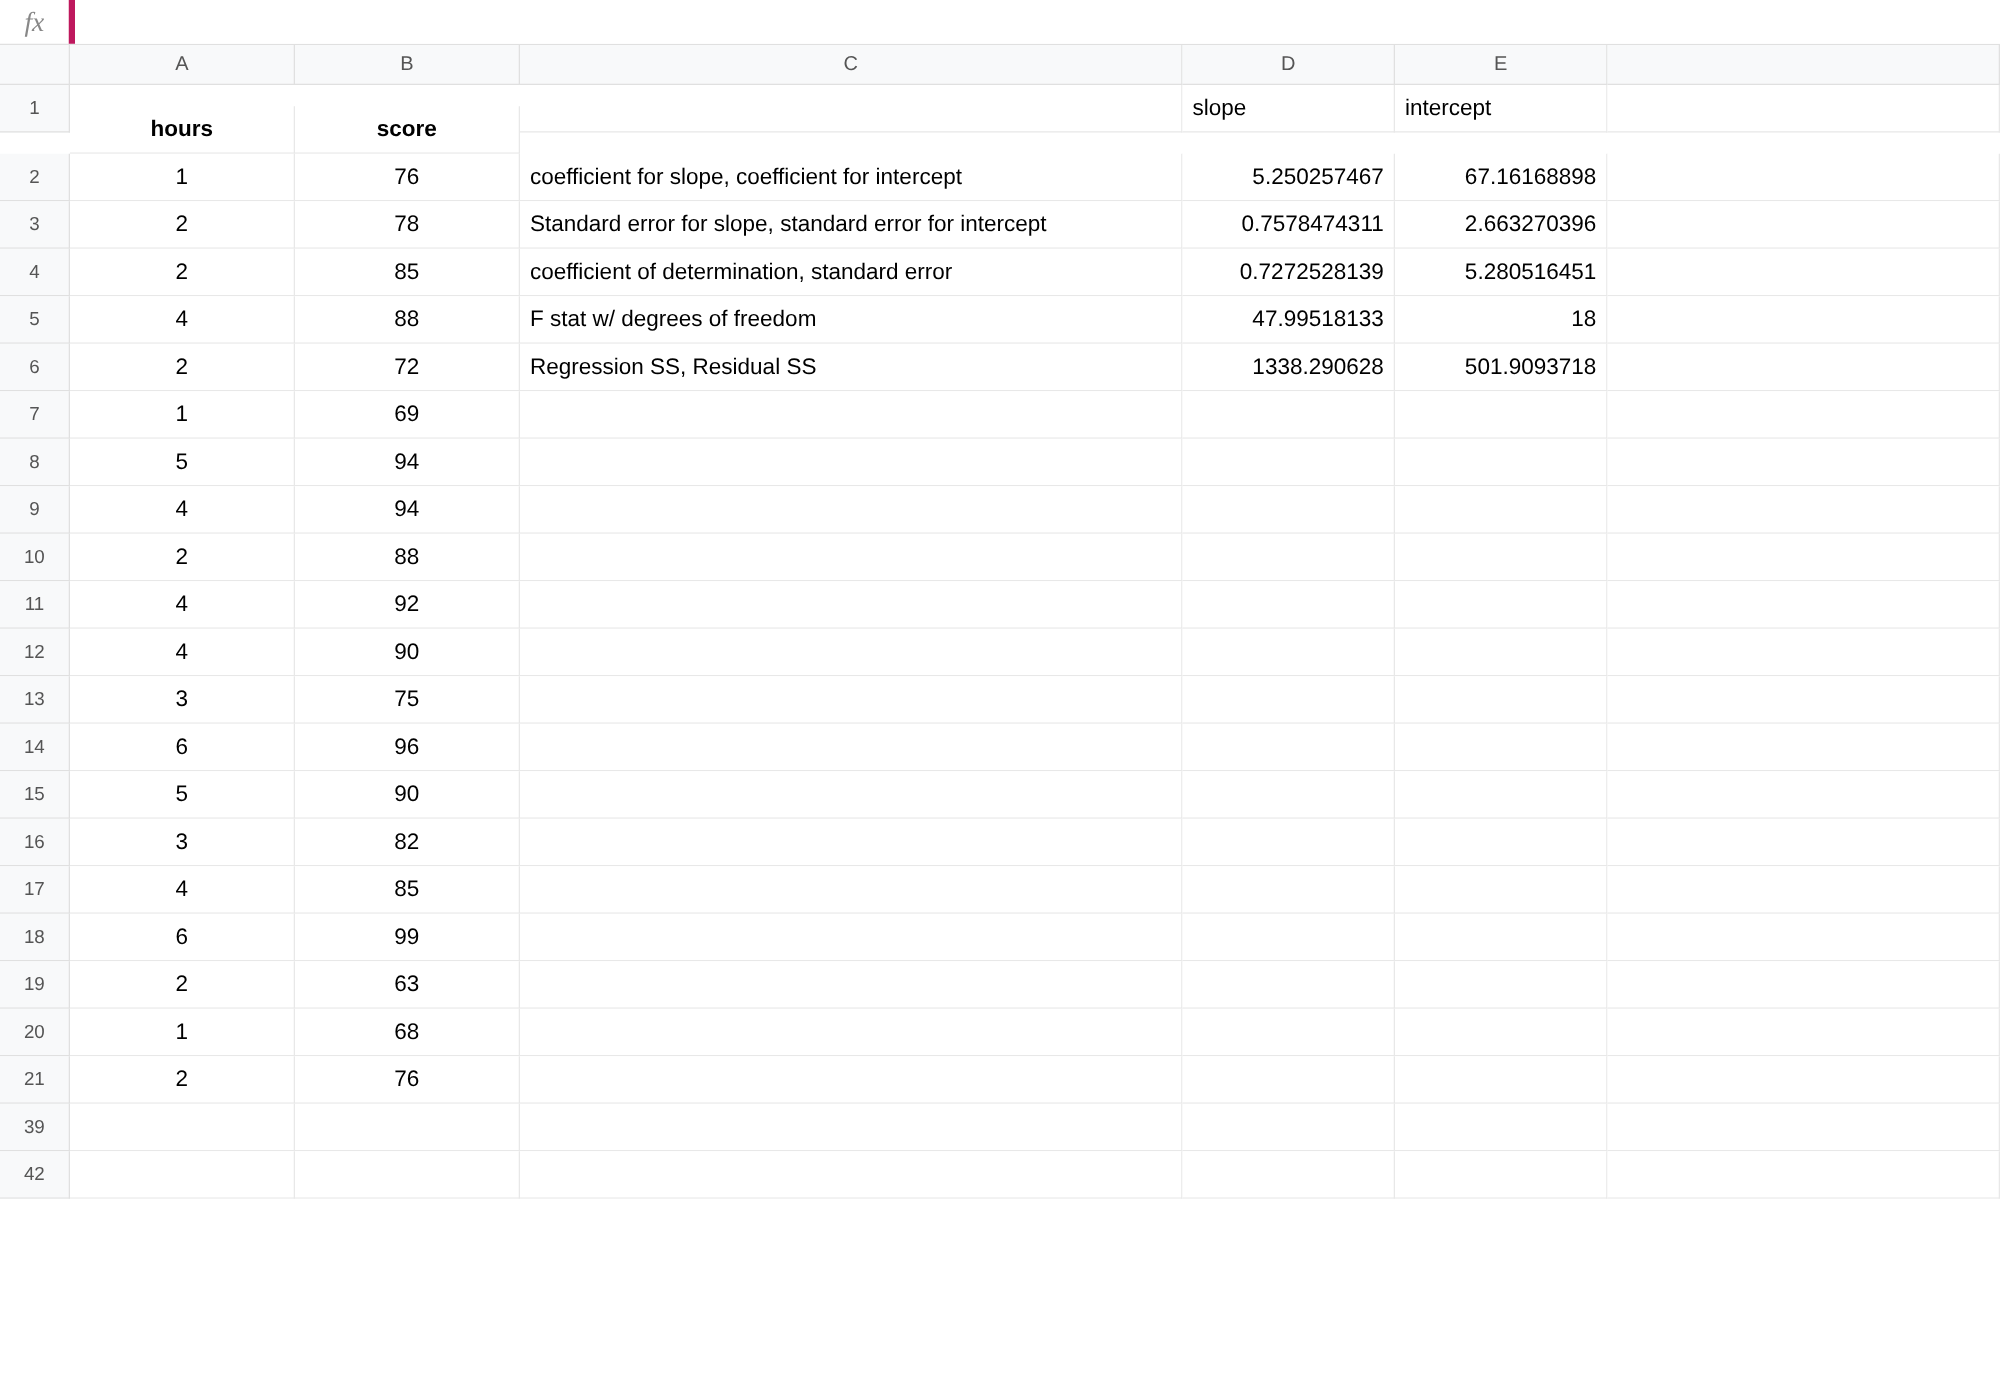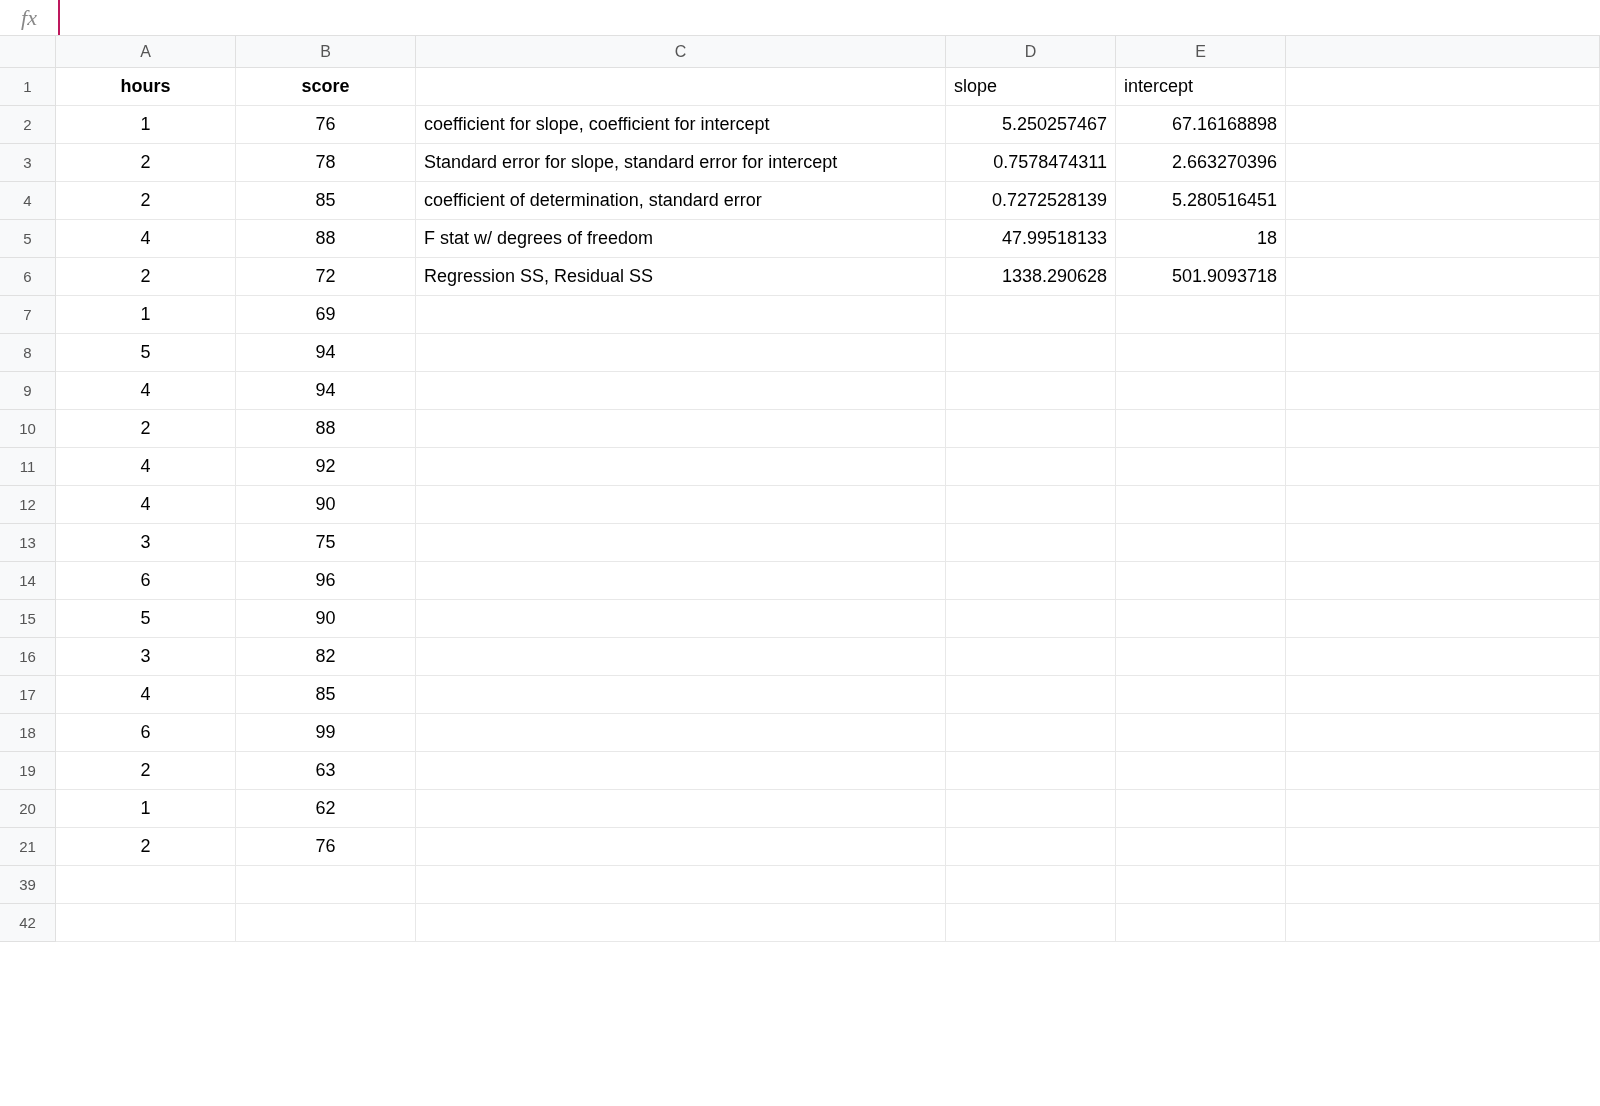--- a/index.html
+++ b/index.html
@@ -19,21 +19,21 @@
     .fx-icon {
       width: 60px;
       height: 100%;
       display: flex;
       align-items: center;
       justify-content: center;
       font-style: italic;
       font-family: 'Times New Roman', serif;
       font-size: 22px;
       color: #888;
-      border-right: 2px solid #be185d;
+      border-right: 5px solid #be185d;
     }
     .formula-input {
       flex: 1;
       height: 100%;
       border: none;
       outline: none;
       padding: 0 12px;
       font-size: 16px;
     }
     .spreadsheet {
@@ -69,21 +69,21 @@
       display: flex;
       align-items: center;
       padding: 0 8px;
       background: #fff;
       overflow: hidden;
       white-space: nowrap;
     }
     .col-header-row {
       height: 32px;
     }
-    .bold { font-weight: bold; }
+    .bold { font-weight: bold; margin-top: 17px; }
     .italic { }
     .center { justify-content: center; }
     .right { justify-content: flex-end; }
     .left { justify-content: flex-start; }
   </style>
 </head>
 <body>
 
 <div class="formula-bar">
   <div class="fx-icon">fx</div>
@@ -226,21 +226,21 @@
     <div class="cell"></div>
     <div class="row-header">19</div>
     <div class="cell center">2</div>
     <div class="cell center">63</div>
     <div class="cell"></div>
     <div class="cell"></div>
     <div class="cell"></div>
     <div class="cell"></div>
     <div class="row-header">20</div>
     <div class="cell center">1</div>
-    <div class="cell center">62</div>
+    <div class="cell center">68</div>
     <div class="cell"></div>
     <div class="cell"></div>
     <div class="cell"></div>
     <div class="cell"></div>
     <div class="row-header">21</div>
     <div class="cell center">2</div>
     <div class="cell center">76</div>
     <div class="cell"></div>
     <div class="cell"></div>
     <div class="cell"></div>

